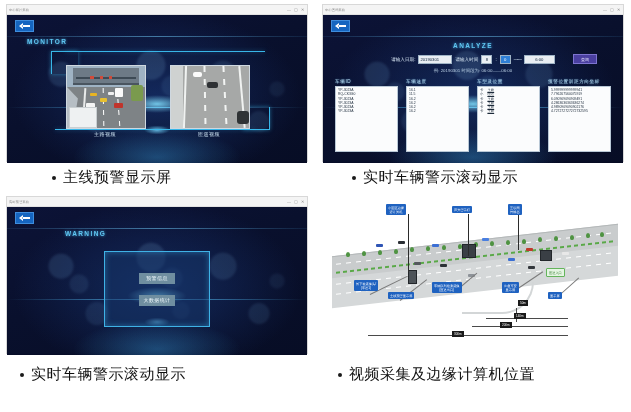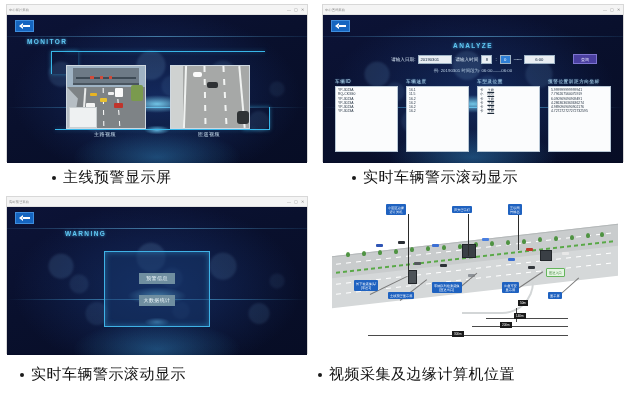--- a/index.html
+++ b/index.html
@@ -151,21 +151,21 @@
   .dg-screen{position:absolute;background:#3a3f45;border:1px solid #22262a;}
 
   
   .cap{position:absolute;display:flex;align-items:center;gap:7px;}
   .cap .bullet{width:4px;height:4px;border-radius:50%;background:#1a1a1a;flex:0 0 auto;}
   .cap .txt{font-size:15px;color:#111;letter-spacing:.5px;white-space:nowrap;
             font-family:"DejaVu Sans","Liberation Sans",sans-serif;}
   .cap-tl{left:52px;top:168px;}
   .cap-tr{left:352px;top:168px;}
   .cap-bl{left:20px;top:365px;}
-  .cap-br{left:318px;top:365px;justify-content:center;}
+  .cap-br{left:338px;top:365px;justify-content:center;}
 </style>
 </head>
 <body>
 
 <div class="page">
 
   <div class="quad q-tl">
     <div class="win">
       <div class="titlebar">
         <span class="tb-text">中心监控系统</span>

